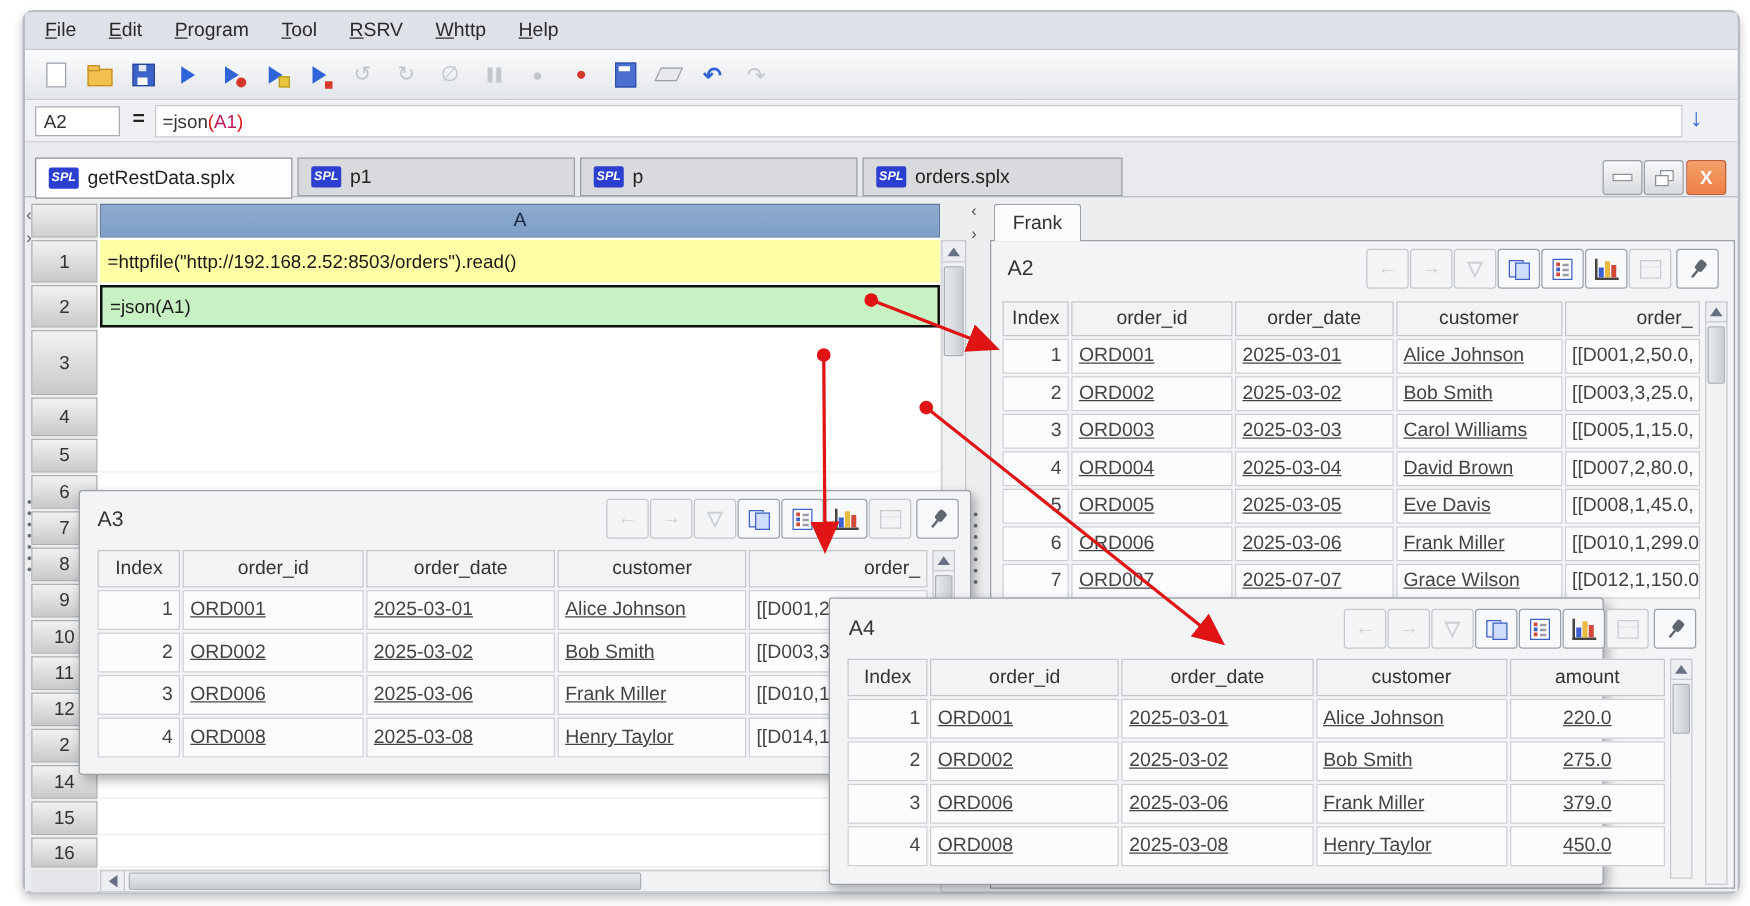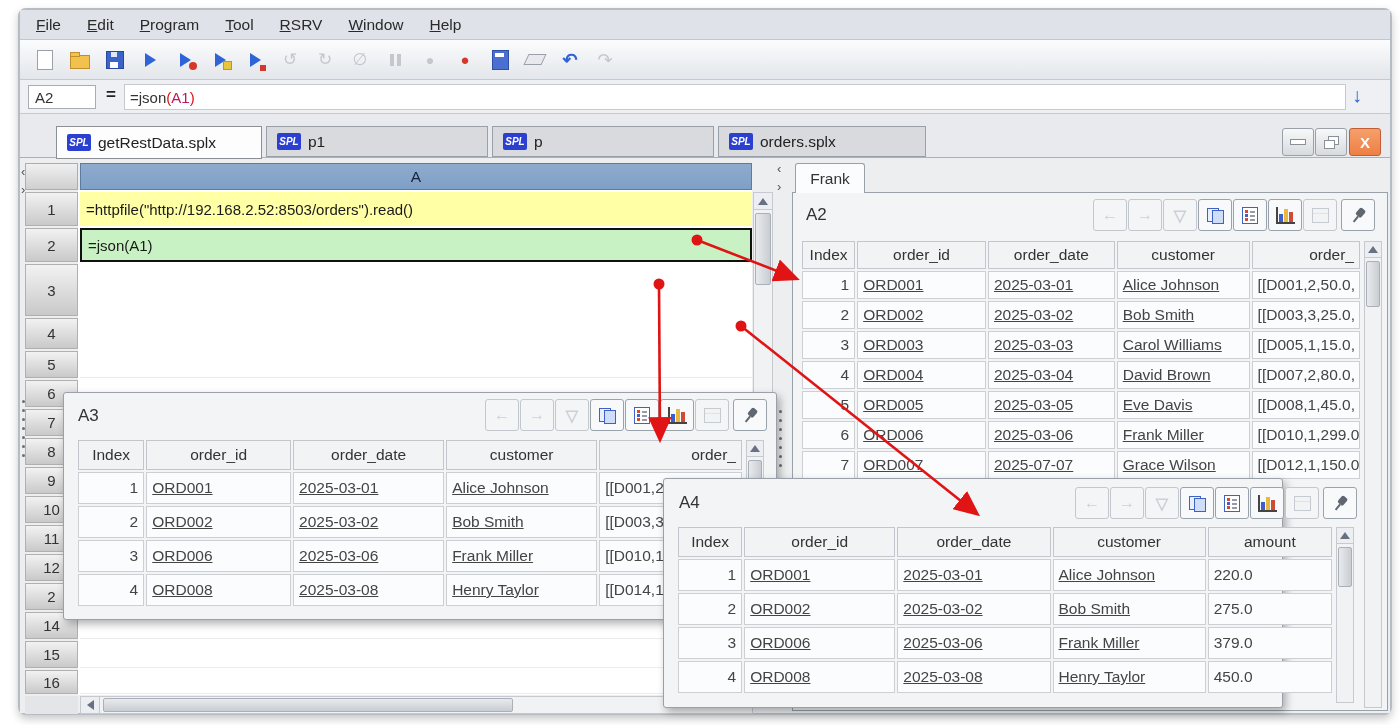--- a/index.html
+++ b/index.html
@@ -18,21 +18,21 @@
   .tbtn{width:26px;height:26px;display:flex;align-items:center;justify-content:center;position:relative;}
   .formulabar{left:20px;top:80px;width:1370px;height:34px;background:#eef0f3;border-bottom:1px solid #c6cad0;}
   .cellref{left:28px;top:85px;width:68px;height:24px;background:#fff;border:1px solid #a8adb5;
            font-size:15px;color:#333;display:flex;align-items:center;padding-left:6px;}
   .eq{left:106px;top:85px;font-size:17px;font-weight:bold;color:#222;}
   .ffield{left:124px;top:84px;width:1222px;height:26px;background:#fff;border:1px solid #c6cad0;
           display:flex;align-items:center;padding-left:5px;font-size:15px;}
   .fdown{left:1352px;top:84px;font-size:20px;font-weight:bold;color:#2f64d8;}
   .tabbar{left:20px;top:114px;width:1370px;height:44px;background:#e8eaee;border-bottom:1px solid #aab0b8;}
   .tab{position:absolute;top:126px;height:31px;display:flex;align-items:center;gap:7px;padding:0 10px;
-       font-size:15.5px;color:#222;border:1px solid #9aa0a8;background:#d8dadd;box-sizing:border-box;margin-left:28px;}
+       font-size:15.5px;color:#222;border:1px solid #9aa0a8;background:#d8dadd;box-sizing:border-box;}
   .tab.active{background:#fdfdfd;border-color:#8b9097;height:33px;z-index:3;}
   .splbadge{width:24px;height:17px;background:#2b3fd0;color:#fff;font-size:10px;font-style:italic;
             font-weight:bold;display:flex;align-items:center;justify-content:center;border-radius:2px;}
   .winbtn{position:absolute;top:128px;width:30px;height:26px;border:1px solid #9aa0a8;border-radius:3px;
           background:linear-gradient(#f7f8f9,#d8dbde);display:flex;align-items:center;justify-content:center;}
   .winbtn.close{background:linear-gradient(#f5a06a,#ee7f45);border-color:#c25c35;color:#fff;
                 font-weight:bold;font-size:15px;}
   
   .workarea{left:20px;top:158px;width:1370px;height:555px;background:#eceef0;}
   
@@ -90,21 +90,21 @@
   .ic-pin b{position:absolute;left:8px;top:9px;width:2px;height:7px;background:#5e6670;}
   
   table.vt{border-collapse:separate;border-spacing:2px;table-layout:fixed;}
   table.vt th{background:#f2f3f5;border:1px solid #c3c7cd;font-weight:normal;font-size:15.5px;color:#333;
               overflow:hidden;white-space:nowrap;padding:0 5px;}
   table.vt td{background:#fbfcfd;border:1px solid #ccd0d5;font-size:15.5px;color:#444;
               overflow:hidden;white-space:nowrap;padding:0 5px;}
   td.idx{text-align:right;padding-right:7px;}
   td.u{text-decoration:underline;color:#4a4a4a;}
   td.teal{color:#1fb0ac;}
-  td.amt{color:#c4706b;text-align:left;padding-right:8px;}
+  td.amt{color:#c4706b;text-align:center;padding-right:8px;text-decoration:underline;}
   th.rgt{text-align:right;}
   .overlay{position:absolute;left:0;top:0;z-index:60;pointer-events:none;}
   
   .mi-page{width:14px;height:18px;background:#fff;border:1px solid #98a0aa;}
   .mi-folder{width:18px;height:12px;background:#f3c14e;border:1px solid #c08f2a;position:relative;margin-top:4px;}
   .mi-folder:before{content:"";position:absolute;left:-1px;top:-4px;width:8px;height:3px;background:#f3c14e;border:1px solid #c08f2a;}
   .mi-save{width:16px;height:16px;background:#3c63c8;border:1px solid #27479e;position:relative;}
   .mi-save:before{content:"";position:absolute;left:3px;bottom:0;width:8px;height:6px;background:#fff;}
   .mi-save:after{content:"";position:absolute;left:4px;top:0;width:6px;height:5px;background:#dfe6f5;}
   .play{width:0;height:0;border-top:7px solid transparent;border-bottom:7px solid transparent;border-left:11px solid #2f64d8;}
@@ -123,21 +123,21 @@
 
 <div class="stage">
   <div class="abs appwin"></div>
 
   <div class="abs menubar">
     <span class="menuitem"><u>F</u><span>ile</span></span>
     <span class="menuitem"><u>E</u><span>dit</span></span>
     <span class="menuitem"><u>P</u><span>rogram</span></span>
     <span class="menuitem"><u>T</u><span>ool</span></span>
     <span class="menuitem"><u>R</u><span>SRV</span></span>
-    <span class="menuitem"><u>W</u><span>indow</span></span>
+    <span class="menuitem"><u>W</u><span>http</span></span>
     <span class="menuitem"><u>H</u><span>elp</span></span>
   </div>
 
   <div class="abs toolbar">
     <span class="tbtn">
         <i class="mi-page"></i>
       </span>
     <span class="tbtn">
         <i class="mi-folder"></i>
       </span>

